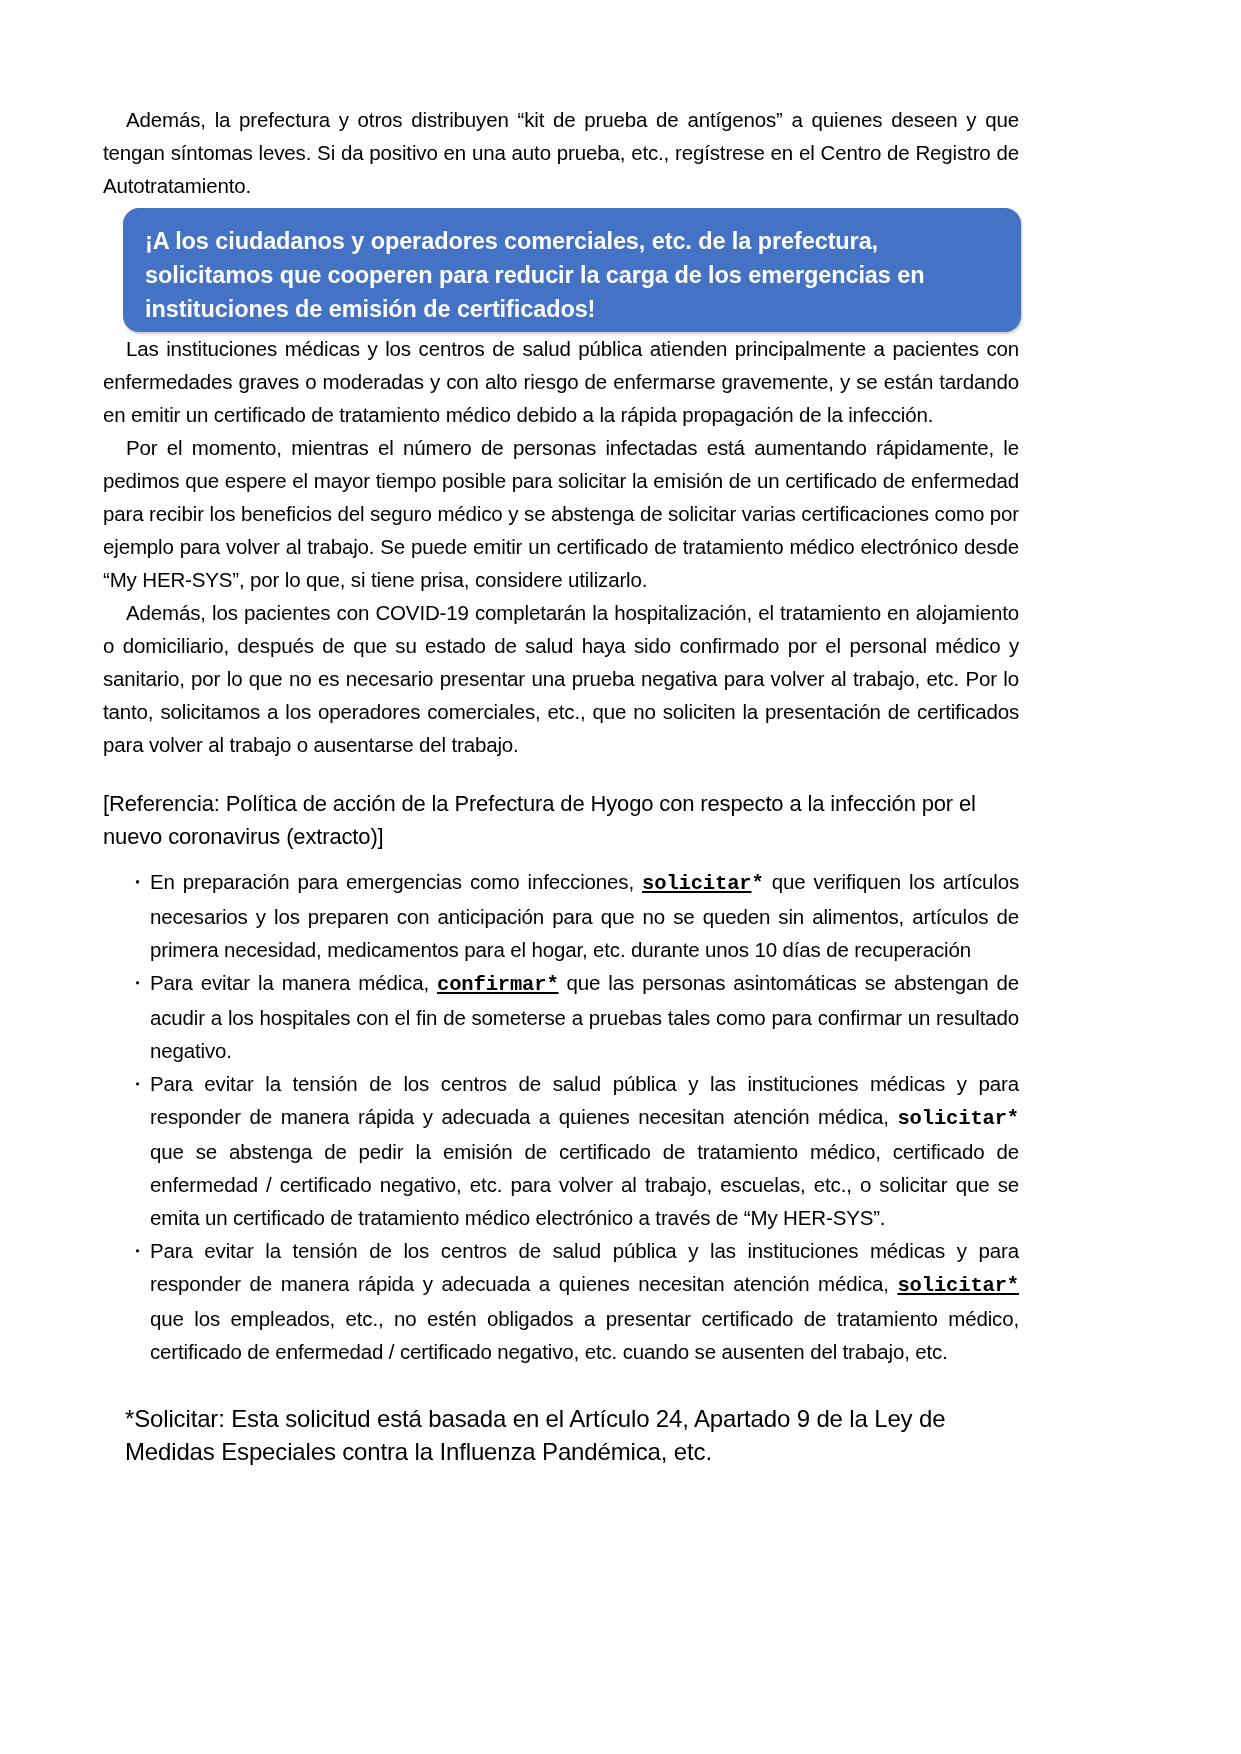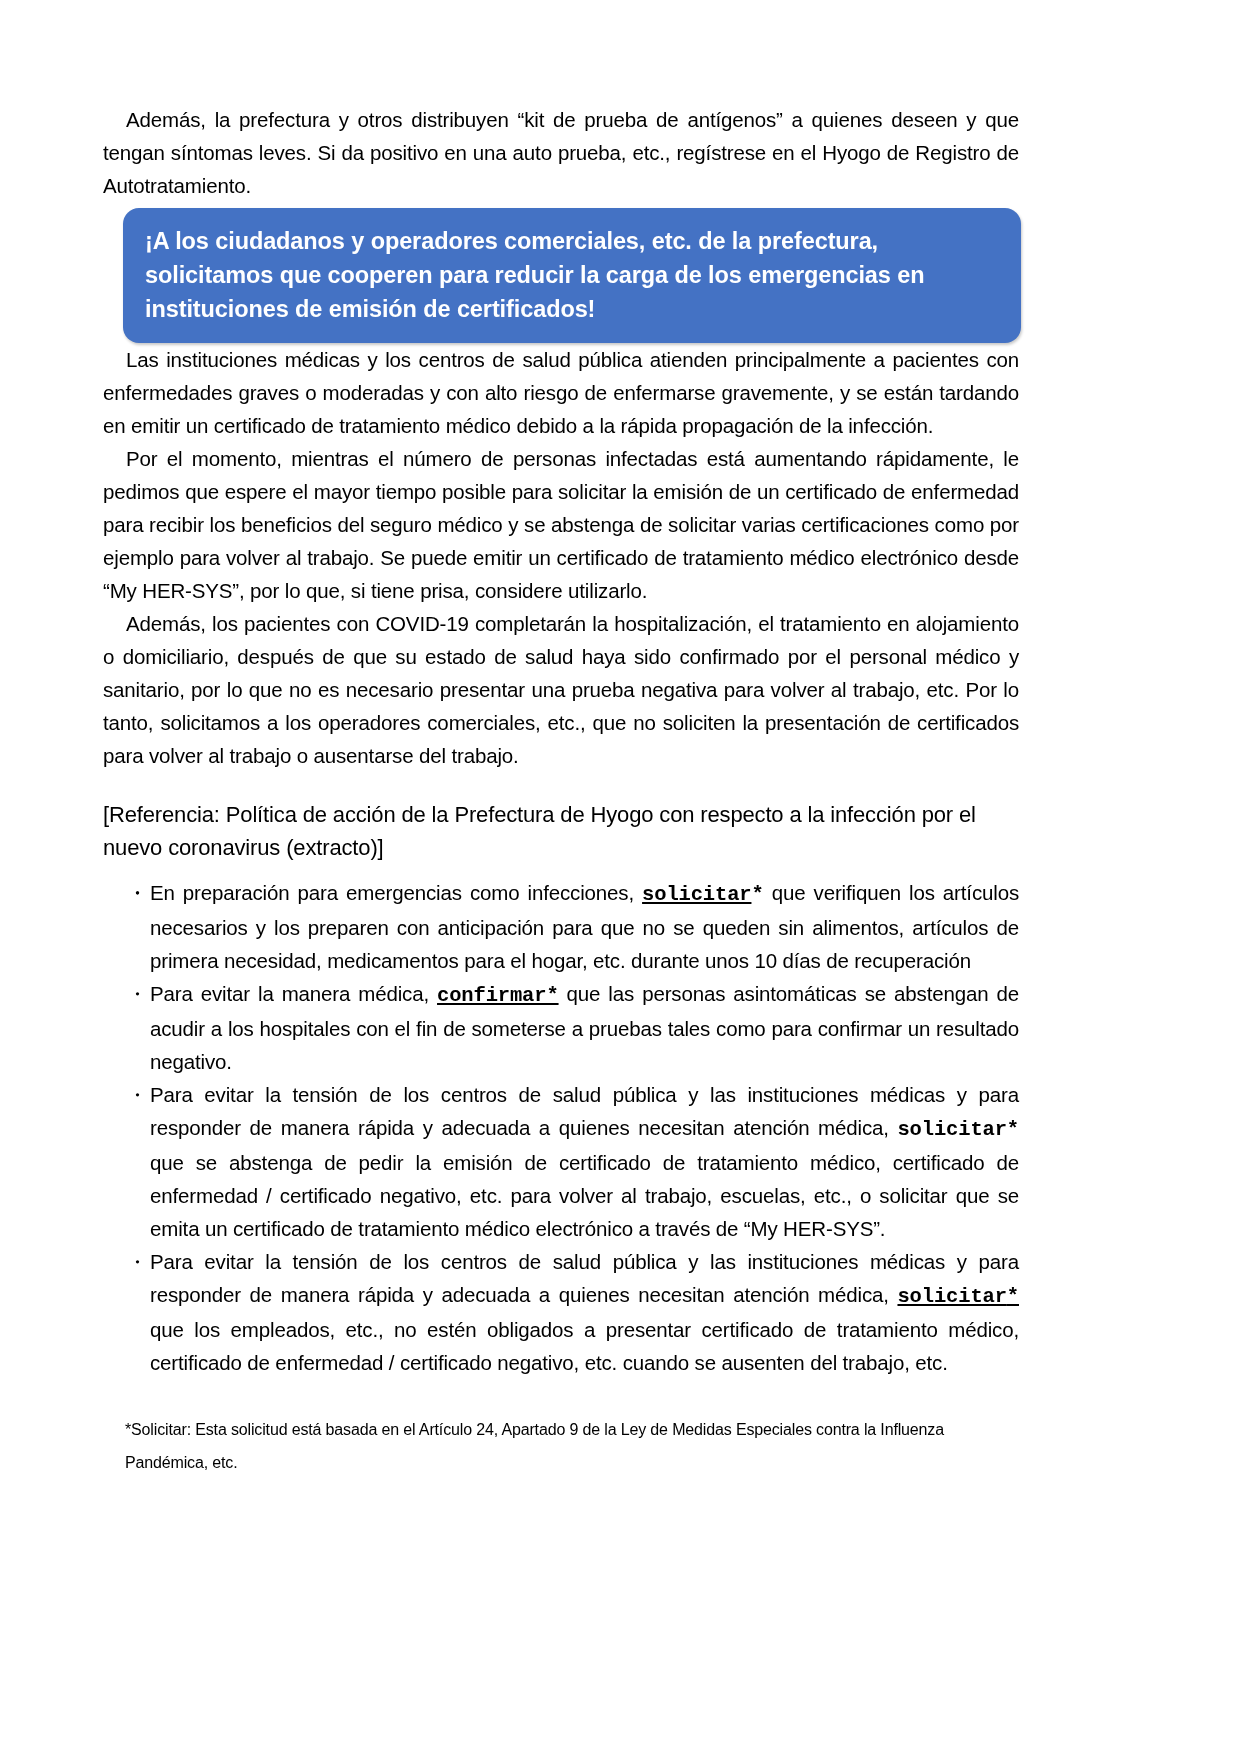--- a/index.html
+++ b/index.html
@@ -43,21 +43,21 @@
   }
   .para.indent {
     text-indent: 23px;
   }
   .banner {
     margin: 6px 0 0 20px;
     width: 898px;
     box-sizing: border-box;
     background: #4472C4;
     border-radius: 16px;
-    padding: 16px 22px 17px 22px;
+    padding: 16px 22px 6px 22px;
     color: #ffffff;
     font-weight: bold;
     font-size: 23.5px;
     line-height: 34px;
     letter-spacing: -0.1px;
     box-shadow: 1px 2px 3px rgba(0,0,0,0.22);
   }
   .banner-line { display: block; white-space: nowrap; }
 
   .spacer-sm { height: 12px; }
@@ -102,34 +102,34 @@
 
   b.sol {
     font-weight: bold;
     font-family: Liberation Mono, monospace;
   }
   b.sol.underline {
     text-decoration: underline;
     text-underline-offset: 2px;
   }
   .footnote {
-    font-size: 16px;
+    font-size: 24px;
     line-height: 33px;
     text-align: left;
     letter-spacing: -0.15px;
     margin-left: 22px;
   }
 </style>
 </head>
 <body>
 
 <div class="page">
   <div class="content">
 
-    <p class="para indent">Además, la prefectura y otros distribuyen “kit de prueba de antígenos” a quienes deseen y que tengan síntomas leves. Si da positivo en una auto prueba, etc., regístrese en el Hyogo de Registro de Autotratamiento.</p>
+    <p class="para indent">Además, la prefectura y otros distribuyen “kit de prueba de antígenos” a quienes deseen y que tengan síntomas leves. Si da positivo en una auto prueba, etc., regístrese en el Centro de Registro de Autotratamiento.</p>
 
     <div class="banner">
       <span class="banner-line">¡A los ciudadanos y operadores comerciales, etc. de la prefectura,</span>
       <span class="banner-line">solicitamos que cooperen para reducir la carga de los emergencias en</span>
       <span class="banner-line">instituciones de emisión de certificados!</span>
     </div>
 
     <p class="para indent">Las instituciones médicas y los centros de salud pública atienden principalmente a pacientes con enfermedades graves o moderadas y con alto riesgo de enfermarse gravemente, y se están tardando en emitir un certificado de tratamiento médico debido a la rápida propagación de la infección.</p>
     <p class="para indent">Por el momento, mientras el número de personas infectadas está aumentando rápidamente, le pedimos que espere el mayor tiempo posible para solicitar la emisión de un certificado de enfermedad para recibir los beneficios del seguro médico y se abstenga de solicitar varias certificaciones como por ejemplo para volver al trabajo. Se puede emitir un certificado de tratamiento médico electrónico desde “My HER-SYS”, por lo que, si tiene prisa, considere utilizarlo.</p>
     <p class="para indent">Además, los pacientes con COVID-19 completarán la hospitalización, el tratamiento en alojamiento o domiciliario, después de que su estado de salud haya sido confirmado por el personal médico y sanitario, por lo que no es necesario presentar una prueba negativa para volver al trabajo, etc. Por lo tanto, solicitamos a los operadores comerciales, etc., que no soliciten la presentación de certificados para volver al trabajo o ausentarse del trabajo.</p>

